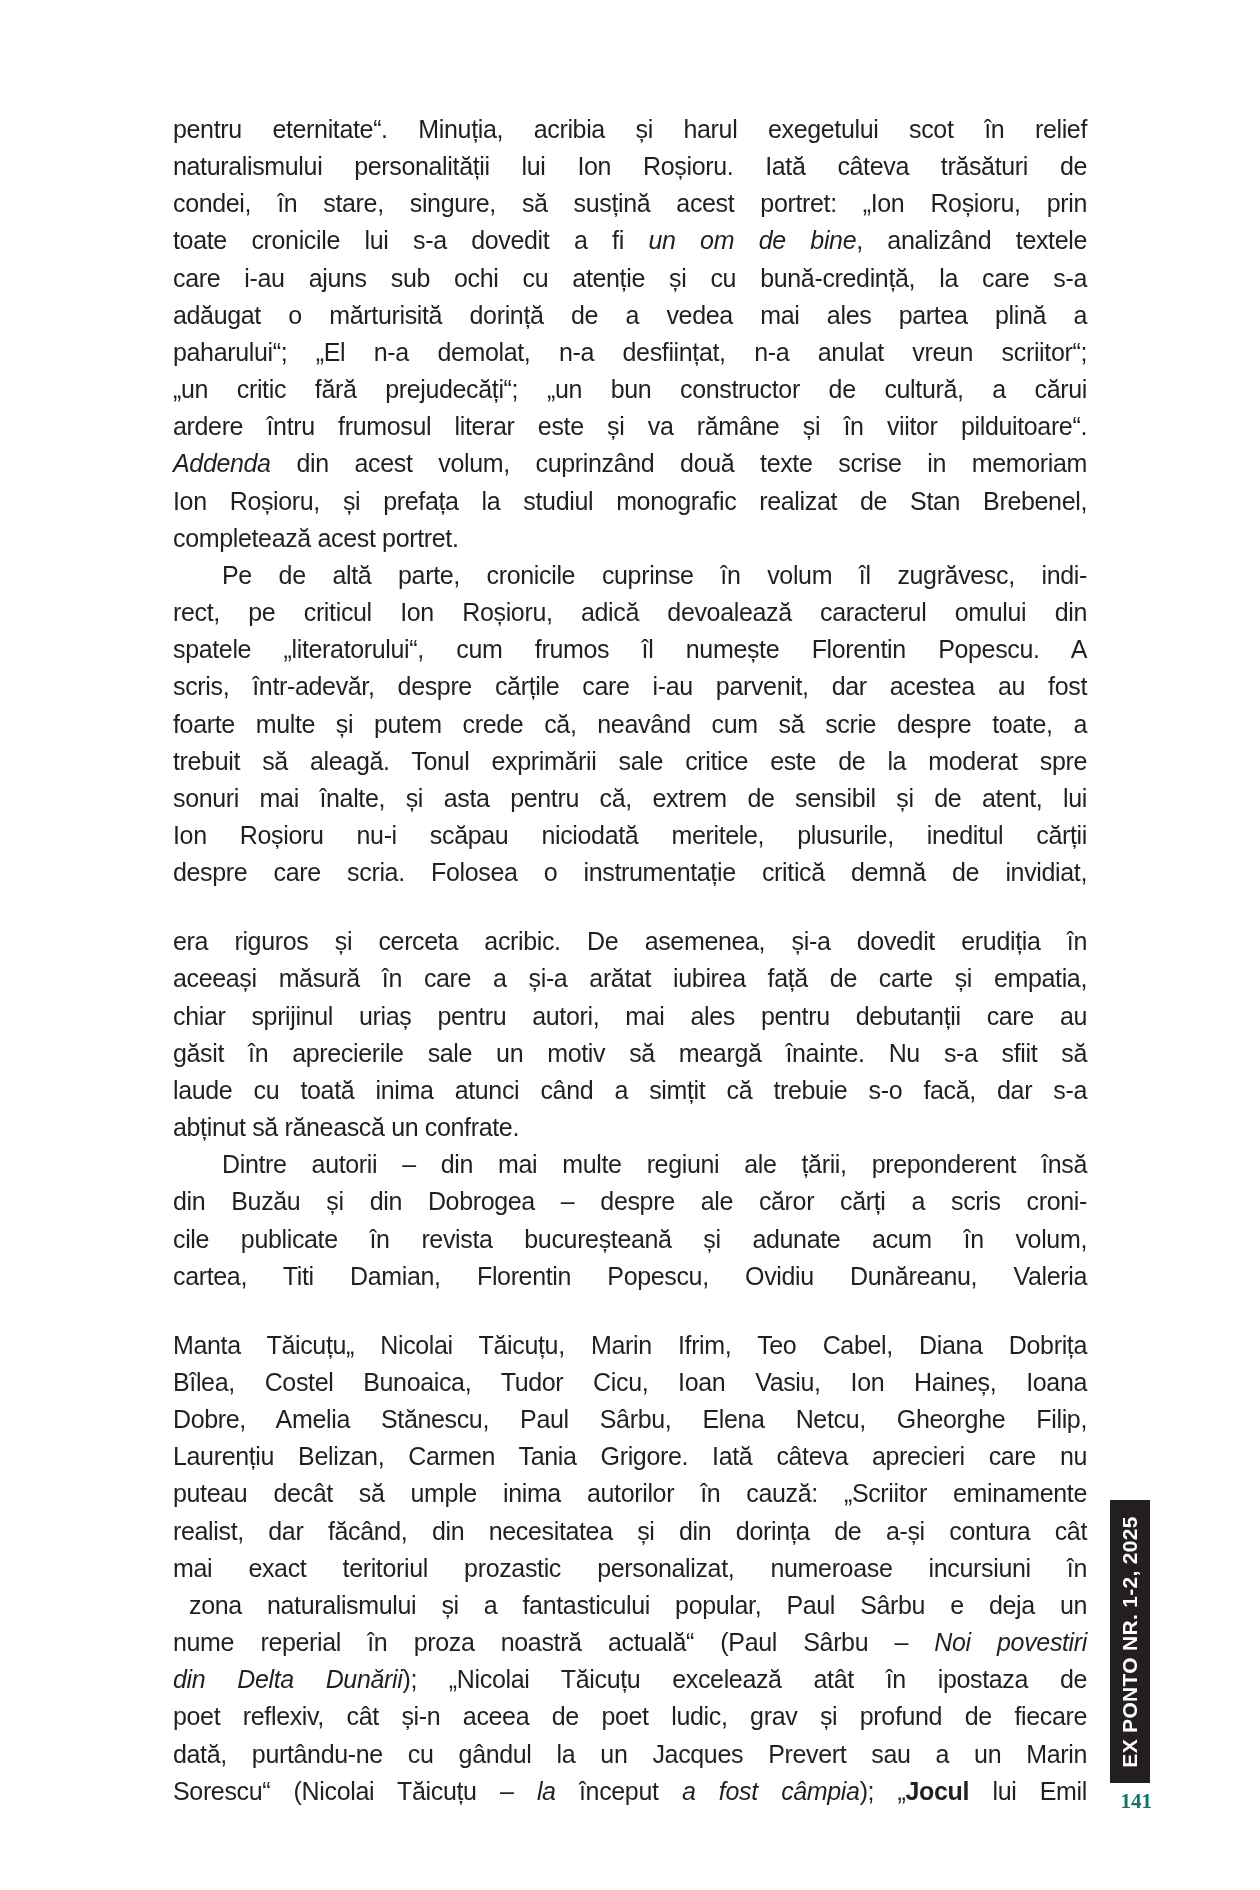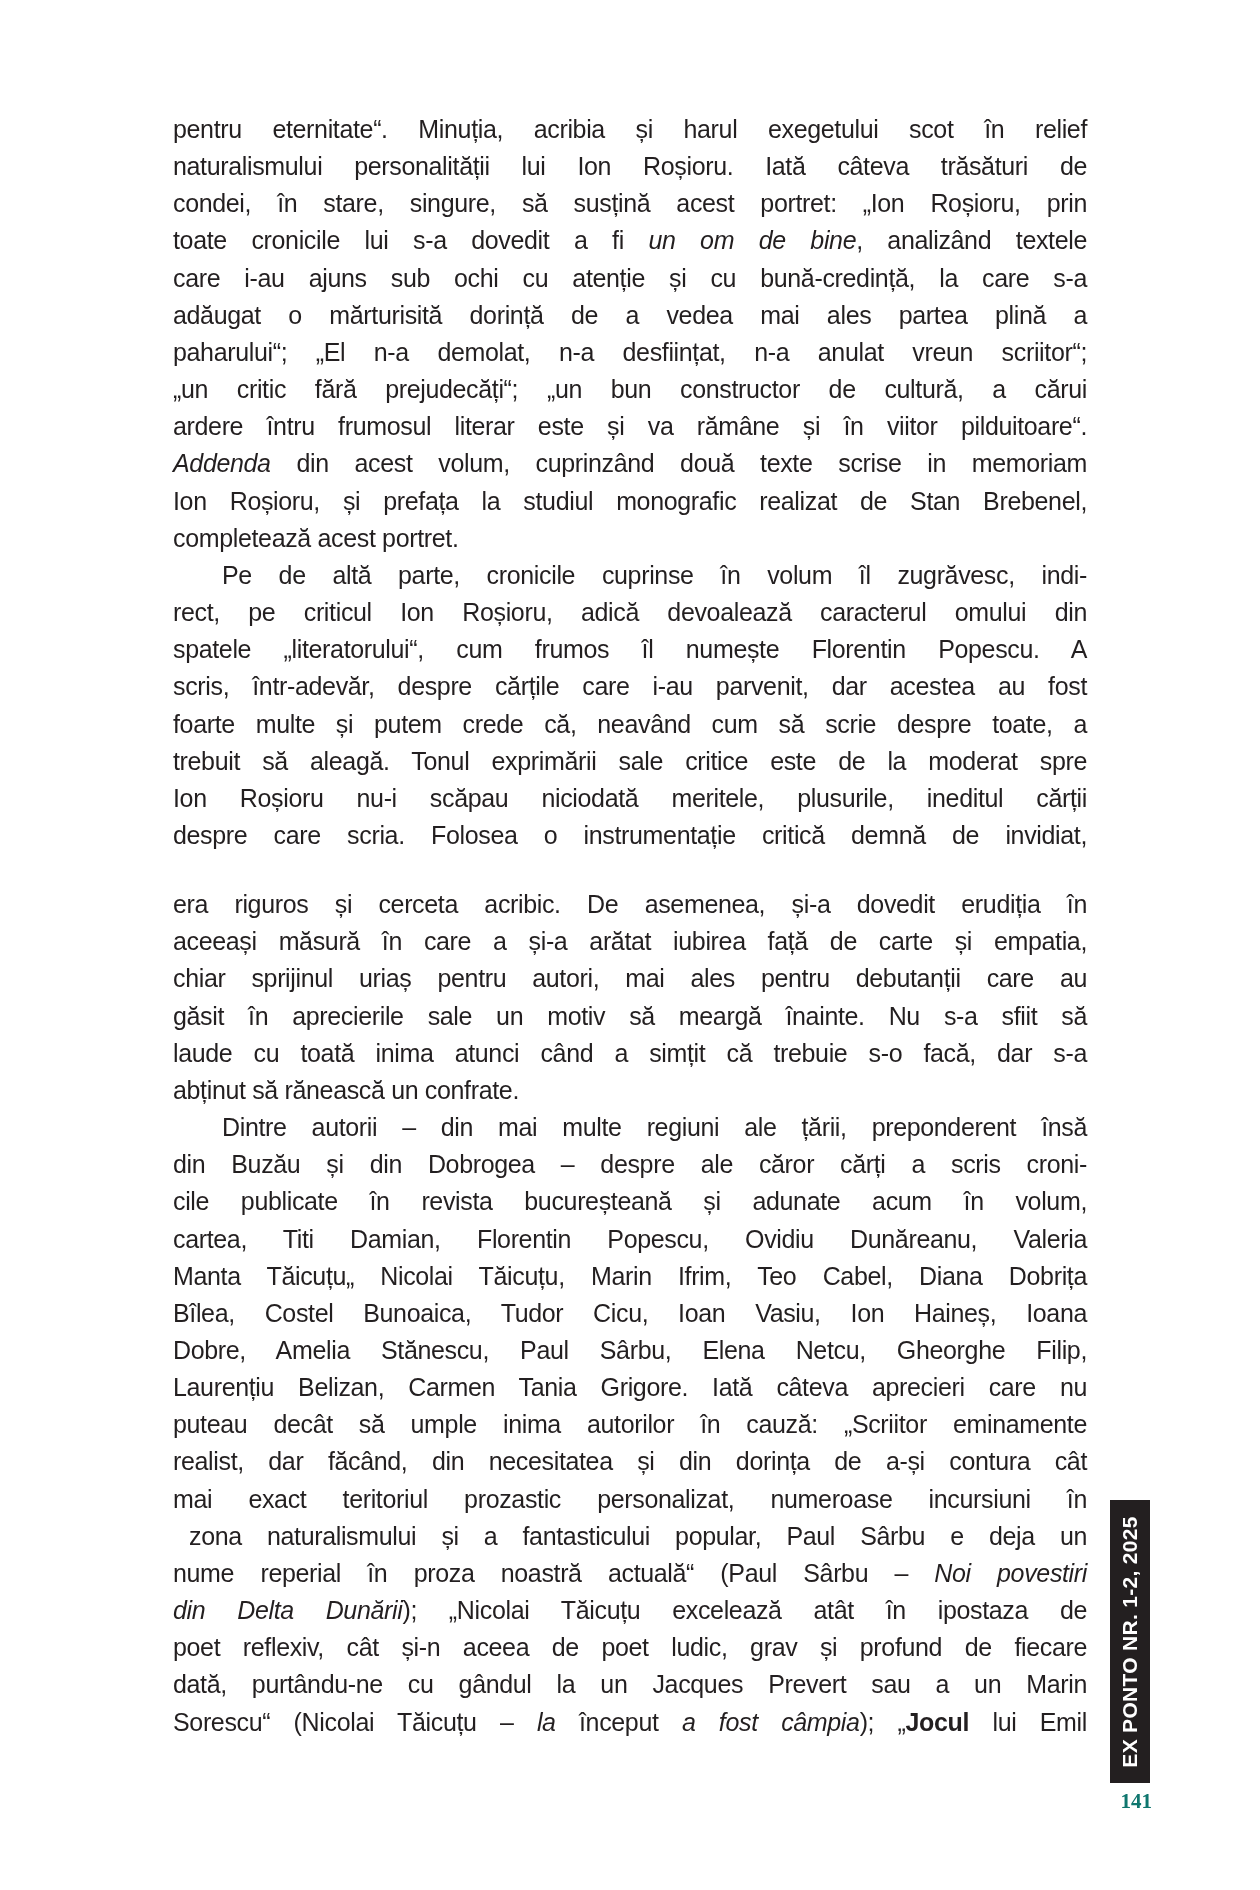--- a/index.html
+++ b/index.html
@@ -52,33 +52,34 @@
       <div class="line" style="white-space: normal;"><span>ardere întru frumosul literar este și va rămâne și în viitor pilduitoare“.</span></div>
       <div class="line" style="white-space: normal;"><span class="seg-i">Addenda</span><span> din acest volum, cuprinzând două texte scrise in memoriam</span></div>
       <div class="line" style="white-space: normal;"><span>Ion Roșioru, și prefața la studiul monografic realizat de Stan Brebenel,</span></div>
       <div class="line last" style="white-space: normal;"><span>completează acest portret.</span></div>
       <div class="line indent" style="white-space: normal;"><span>Pe de altă parte, cronicile cuprinse în volum îl zugrăvesc, indi-</span></div>
       <div class="line" style="white-space: normal;"><span>rect, pe criticul Ion Roșioru, adică devoalează caracterul omului din</span></div>
       <div class="line" style="white-space: normal;"><span>spatele „literatorului“, cum frumos îl numește Florentin Popescu. A</span></div>
       <div class="line" style="white-space: normal;"><span>scris, într-adevăr, despre cărțile care i-au parvenit, dar acestea au fost</span></div>
       <div class="line" style="white-space: normal;"><span>foarte multe și putem crede că, neavând cum să scrie despre toate, a</span></div>
       <div class="line" style="white-space: normal;"><span>trebuit să aleagă. Tonul exprimării sale critice este de la moderat spre</span></div>
+      <div class="line" style="white-space: normal;"><span>sonuri mai înalte, și asta pentru că, extrem de sensibil și de atent, lui</span></div>
       <div class="line" style="white-space: normal;"><span>Ion Roșioru nu-i scăpau niciodată meritele, plusurile, ineditul cărții</span></div>
       <div class="line" style="white-space: normal;"><span>despre care scria. Folosea o instrumentație critică demnă de invidiat,</span></div>
       <div class="line" style="white-space: normal; margin-top: 32px;"><span>era riguros și cerceta acribic. De asemenea, și-a dovedit erudiția în</span></div>
       <div class="line" style="white-space: normal;"><span>aceeași măsură în care a și-a arătat iubirea față de carte și empatia,</span></div>
       <div class="line" style="white-space: normal;"><span>chiar sprijinul uriaș pentru autori, mai ales pentru debutanții care au</span></div>
       <div class="line" style="white-space: normal;"><span>găsit în aprecierile sale un motiv să meargă înainte. Nu s-a sfiit să</span></div>
       <div class="line" style="white-space: normal;"><span>laude cu toată inima atunci când a simțit că trebuie s-o facă, dar s-a</span></div>
       <div class="line last" style="white-space: normal;"><span>abținut să rănească un confrate.</span></div>
       <div class="line indent" style="white-space: normal;"><span>Dintre autorii – din mai multe regiuni ale țării, preponderent însă</span></div>
       <div class="line" style="white-space: normal;"><span>din Buzău și din Dobrogea – despre ale căror cărți a scris croni-</span></div>
       <div class="line" style="white-space: normal;"><span>cile publicate în revista bucureșteană și adunate acum în volum,</span></div>
       <div class="line" style="white-space: normal;"><span>cartea, Titi Damian, Florentin Popescu, Ovidiu Dunăreanu, Valeria</span></div>
-      <div class="line" style="white-space: normal;"><span>Manta Tăicuțu„ Nicolai Tăicuțu, Marin Ifrim, Teo Cabel, Diana Dobrița</span></div>
+      <div class="line" style="white-space: normal; margin-top: 32px;"><span>Manta Tăicuțu„ Nicolai Tăicuțu, Marin Ifrim, Teo Cabel, Diana Dobrița</span></div>
       <div class="line" style="white-space: normal;"><span>Bîlea, Costel Bunoaica, Tudor Cicu, Ioan Vasiu, Ion Haineș, Ioana</span></div>
       <div class="line" style="white-space: normal;"><span>Dobre, Amelia Stănescu, Paul Sârbu, Elena Netcu, Gheorghe Filip,</span></div>
       <div class="line" style="white-space: normal;"><span>Laurențiu Belizan, Carmen Tania Grigore. Iată câteva aprecieri care nu</span></div>
       <div class="line" style="white-space: normal;"><span>puteau decât să umple inima autorilor în cauză: „Scriitor eminamente</span></div>
       <div class="line" style="white-space: normal;"><span>realist, dar făcând, din necesitatea și din dorința de a-și contura cât</span></div>
       <div class="line" style="white-space: normal;"><span>mai exact teritoriul prozastic personalizat, numeroase incursiuni în</span></div>
       <div class="line" style="white-space: normal; margin-left: 16px;"><span>zona naturalismului și a fantasticului popular, Paul Sârbu e deja un</span></div>
       <div class="line" style="white-space: normal; letter-spacing: -0.350233px;"><span>nume reperial în proza noastră actuală“ (Paul Sârbu – </span><span class="seg-i">Noi povestiri</span></div>
       <div class="line" style="white-space: normal;"><span class="seg-i">din Delta Dunării</span><span>); „Nicolai Tăicuțu excelează atât în ipostaza de</span></div>
       <div class="line" style="white-space: normal;"><span>poet reflexiv, cât și-n aceea de poet ludic, grav și profund de fiecare</span></div>

